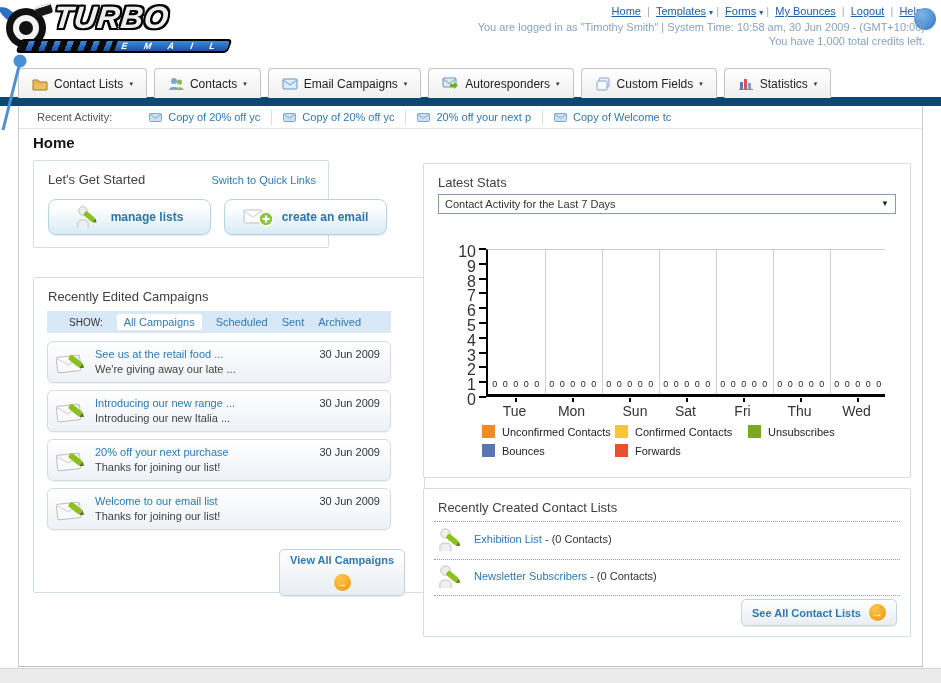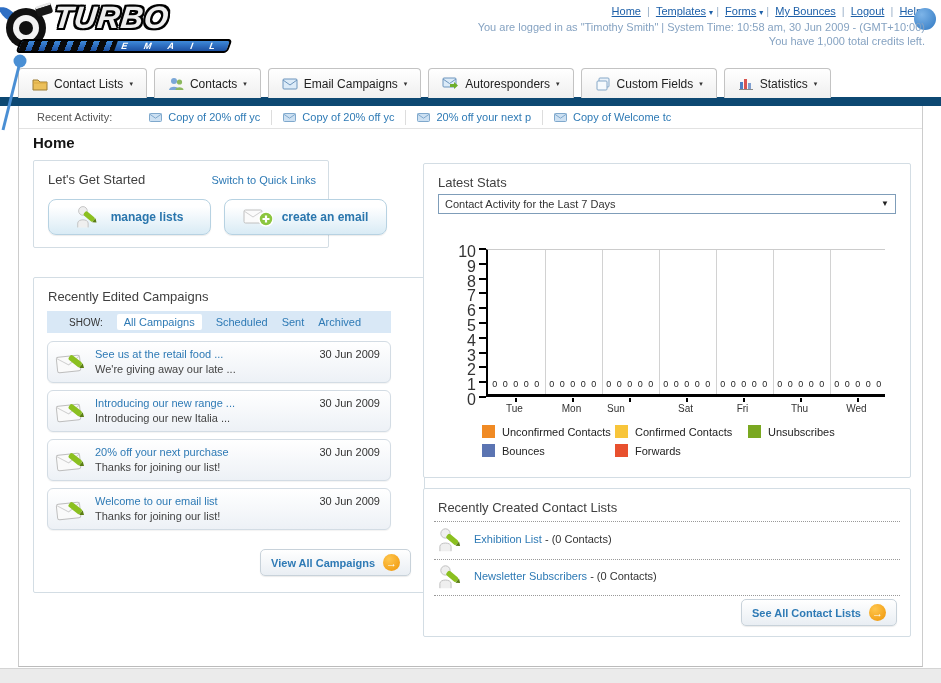--- a/index.html
+++ b/index.html
@@ -77,36 +77,36 @@
   .camp-icon { position:absolute; left:7px; top:6px; }
   .camp-title { position:absolute; left:47px; top:6px; font-size:11px; color:#2e7ab5; cursor:pointer; }
   .camp-sub { position:absolute; left:47px; top:21px; font-size:11px; color:#444; }
   .camp-date { position:absolute; right:10px; top:6px; font-size:11px; color:#333; }
   .pill-btn { position:absolute; display:flex; align-items:center; gap:8px; padding:4px 10px; border:1px solid #c8d2da;
     border-radius:5px; background:linear-gradient(#ffffff,#e9eef3); color:#2e7ab5; font-weight:bold; font-size:11px;
     cursor:pointer; box-shadow:0 1px 1px rgba(0,0,0,.08); }
   .arrow-circle { display:inline-flex; width:17px; height:17px; border-radius:50%;
     background:radial-gradient(circle at 35% 30%, #ffc64d, #ee9408); color:#fff; font-weight:bold; font-size:11px;
     align-items:center; justify-content:center; }
-  .camp-viewall { right:13px; top:271px; }
+  .camp-viewall { right:19px; top:271px;flex-direction:column; }
 
   
   .p-stats { left:404px; top:57px; width:488px; height:315px; }
   .dropdown { position:absolute; left:14px; top:30px; width:458px; height:20px; border:1px solid #7f9db9; background:#fff;
     font-size:11px; color:#333; line-height:18px; padding:0 6px; cursor:pointer; }
   .dropdown .dd-caret { float:right; font-size:8px; color:#222; line-height:18px; }
   .chart { position:absolute; left:14px; top:60px; width:458px; height:195px; }
   .plot { position:absolute; left:48px; top:25px; width:399px; height:148px;
     border-left:2px solid #000; border-bottom:3px solid #000; border-top:1px solid #ccc; }
   .vsep { position:absolute; top:0; width:1px; height:100%; background:#d2d2d2; }
   .ytick { position:absolute; left:0; width:38px; text-align:right; font-size:16px; color:#333; }
   .ydash { position:absolute; left:41px; width:7px; height:2px; background:#000; }
   .zeros { position:absolute; bottom:5px; text-align:center; font-size:9px; color:#222; letter-spacing:1.5px; white-space:nowrap; }
   .xtick { position:absolute; top:174px; width:2px; height:4px; background:#000; }
-  .day { position:absolute; top:179px; width:50px; text-align:center; font-size:10px; color:#333; }
+  .day { position:absolute; top:179px; width:50px; text-align:center; font-size:14px; color:#333; }
   .legend { position:absolute; left:58px; top:258px; width:400px; display:flex; flex-wrap:wrap; }
   .legend-item { width:133px; height:19px; display:flex; align-items:center; gap:7px; font-size:11px; color:#222; }
   .swatch { width:13px; height:13px; display:inline-block; }
 
   
   .p-lists { left:404px; top:382px; width:488px; height:149px; }
   .dotted { position:absolute; left:10px; right:10px; border-top:1px dotted #999; }
   .cl-row { position:absolute; left:14px; right:14px; height:30px; cursor:pointer; }
   .cl-icon { position:absolute; left:0; top:0; }
   .cl-text { position:absolute; left:36px; top:7px; font-size:11px; color:#333; white-space:nowrap; }
@@ -384,21 +384,21 @@
           <div class="ydash" style="top: 53.6px;"></div>
           <div class="ytick" style="top: 33.8px;">9</div>
           <div class="ydash" style="top: 38.8px;"></div>
           <div class="ytick" style="top: 19px;">10</div>
           <div class="ydash" style="top: 24px;"></div>
           <div class="xtick" style="left: 76.5px;"></div>
           <div class="day" style="left: 51.5px;">Tue</div>
           <div class="xtick" style="left: 133.5px;"></div>
           <div class="day" style="left: 108.5px;">Mon</div>
           <div class="xtick" style="left: 190.5px;"></div>
-          <div class="day" style="left: 153px;">Sun</div>
+          <div class="day" style="left: 172px;">Sun</div>
           <div class="xtick" style="left: 247.5px;"></div>
           <div class="day" style="left: 222.5px;">Sat</div>
           <div class="xtick" style="left: 304.5px;"></div>
           <div class="day" style="left: 279.5px;">Fri</div>
           <div class="xtick" style="left: 361.5px;"></div>
           <div class="day" style="left: 336.5px;">Thu</div>
           <div class="xtick" style="left: 418.5px;"></div>
           <div class="day" style="left: 393.5px;">Wed</div>
         </div>
       <div class="legend">

